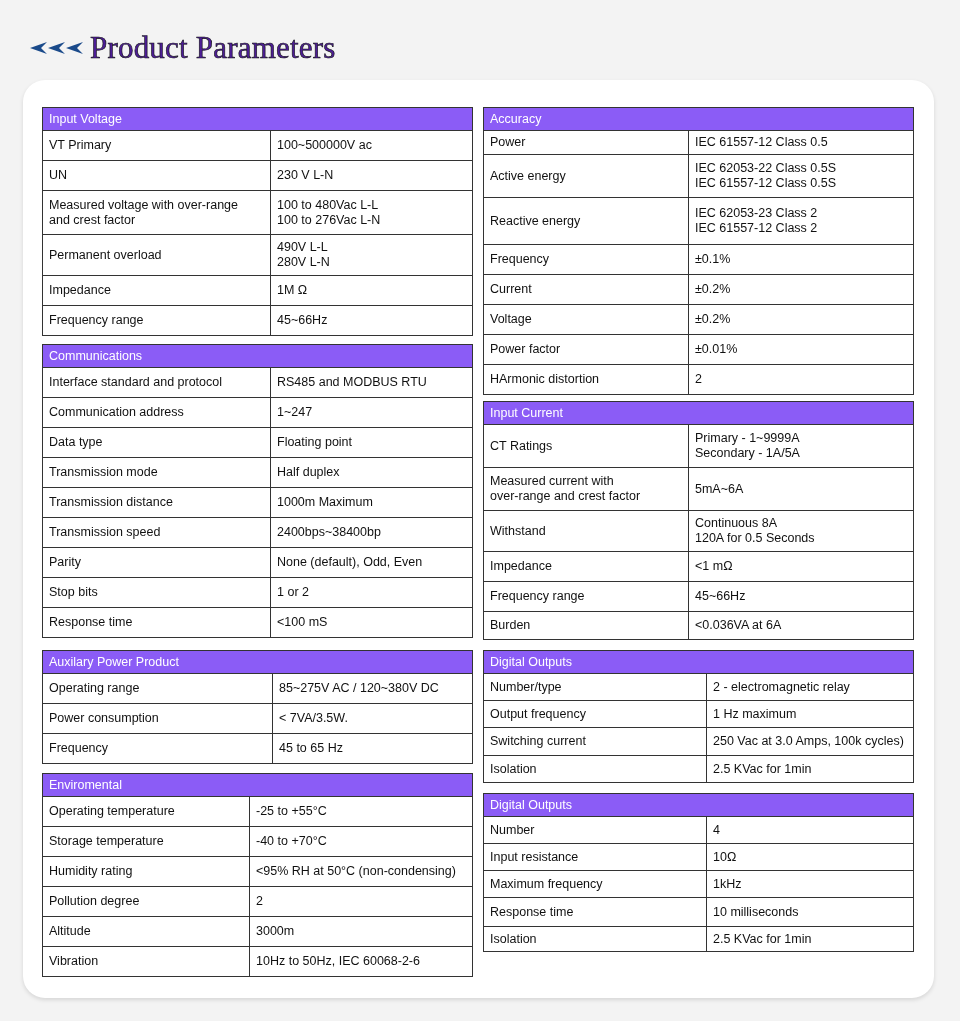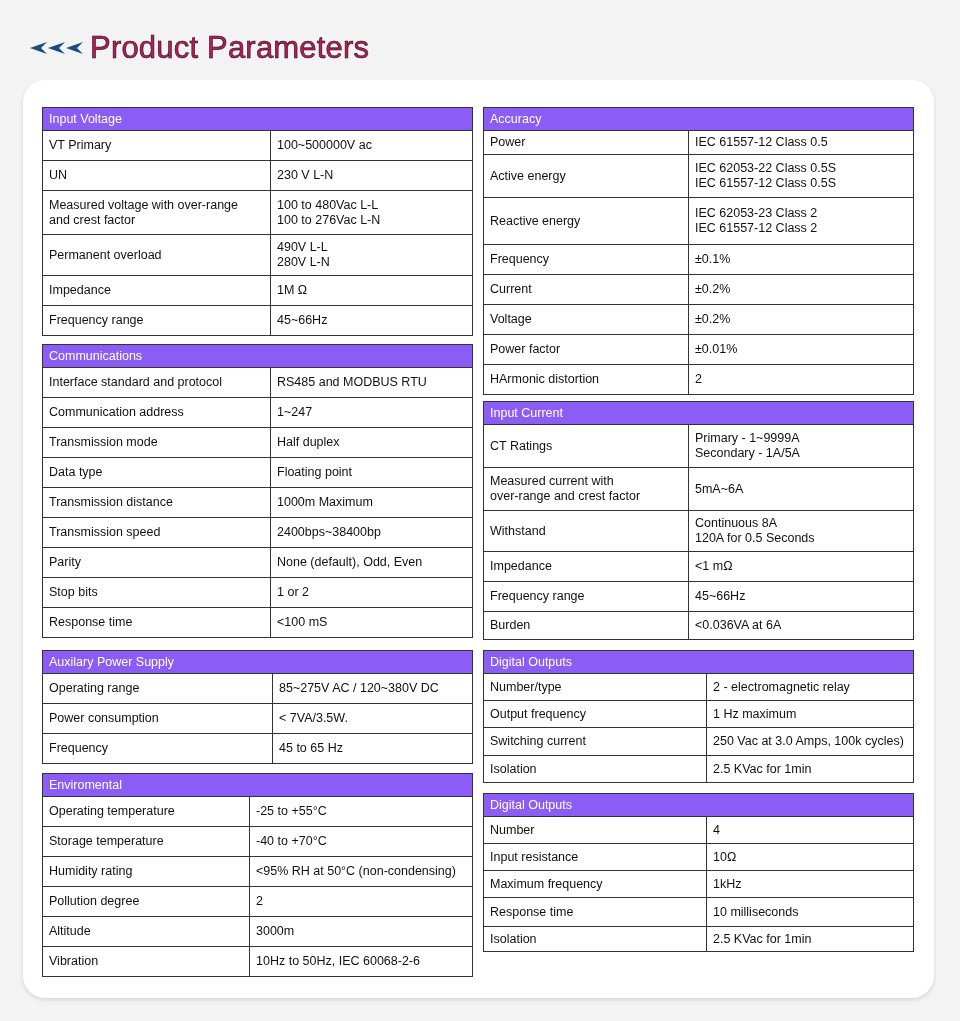--- a/index.html
+++ b/index.html
@@ -7,22 +7,22 @@
     width: 960px; height: 1021px; background: #f3f3f3;
     font-family: "Liberation Sans", sans-serif; position: relative; overflow: hidden;
   }
   .title {
     position: absolute; left: 30px; top: 28px; height: 40px;
     display: flex; align-items: center;
   }
   .title .arrows { display: flex; align-items: center; margin-right: 6px; }
   .title .arrows svg { display: block; }
   .title h1 {
-    margin: 0; font-size: 31px; font-weight: normal; color: #be185d;
-    letter-spacing: 0.2px; -webkit-text-stroke: 0.6px #111;
+    margin: 0; font-size: 31px; font-weight: normal; color: #4c1d95;
+    letter-spacing: 0.2px; font-family: Liberation Serif, serif; -webkit-text-stroke: 0.6px #111;
   }
   .card {
     position: absolute; left: 23px; top: 80px; width: 911px; height: 918px;
     background: #fff; border-radius: 22px;
     box-shadow: 0 2px 4px rgba(0,0,0,0.12);
   }
   table.spec {
     position: absolute; border-collapse: collapse; width: 431px;
     font-size: 12.5px; color: #111;
   }
@@ -97,28 +97,28 @@
     <tbody>
       <tr style="height: 30px;">
         <td style="width: 215px;">Interface standard and protocol</td>
         <td>RS485 and MODBUS RTU</td>
       </tr>
       <tr style="height: 30px;">
         <td style="width: 215px;">Communication address</td>
         <td>1~247</td>
       </tr>
       <tr style="height: 30px;">
+        <td style="width: 215px;">Data type</td>
+        <td>Floating point</td>
+      </tr>
+      <tr style="height: 30px;">
         <td style="width: 215px;">Transmission mode</td>
         <td>Half duplex</td>
       </tr>
       <tr style="height: 30px;">
-        <td style="width: 215px;">Data type</td>
-        <td>Floating point</td>
-      </tr>
-      <tr style="height: 30px;">
         <td style="width: 215px;">Transmission distance</td>
         <td>1000m Maximum</td>
       </tr>
       <tr style="height: 30px;">
         <td style="width: 215px;">Transmission speed</td>
         <td>2400bps~38400bp</td>
       </tr>
       <tr style="height: 30px;">
         <td style="width: 215px;">Parity</td>
         <td>None (default), Odd, Even</td>
@@ -129,21 +129,21 @@
       </tr>
       <tr style="height: 30px;">
         <td style="width: 215px;">Response time</td>
         <td>&lt;100 mS</td>
       </tr>
     </tbody>
   </table>
 <table class="spec" style="left:42px; top:650px;">
     <thead>
       <tr>
-        <th colspan="2">Auxilary Power Supply</th>
+        <th colspan="2">Auxilary Power Product</th>
       </tr>
     </thead>
     <tbody>
       <tr style="height: 30px;">
         <td style="width: 217px;">Operating range</td>
         <td>85~275V AC / 120~380V DC</td>
       </tr>
       <tr style="height: 30px; margin-left: 37px;">
         <td style="width: 217px;">Power consumption</td>
         <td>&lt; 7VA/3.5W.</td>

